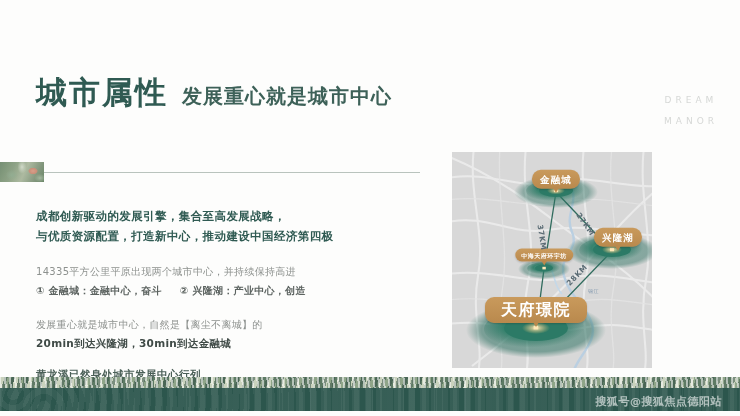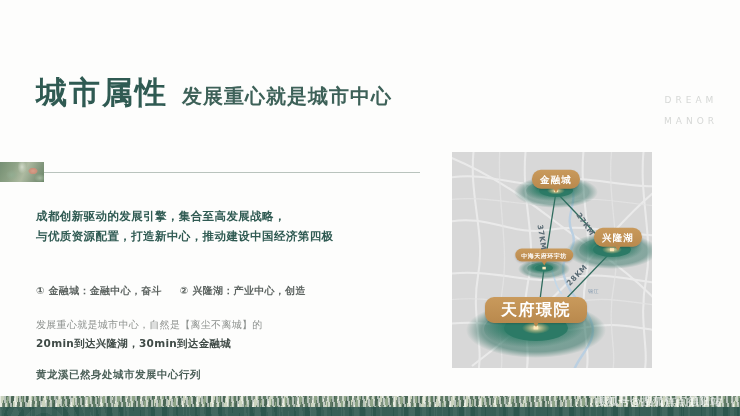--- a/index.html
+++ b/index.html
@@ -88,21 +88,21 @@
 
   .dist{
     position:absolute;color:#5a6b74;font-size:7.5px;font-weight:700;
     letter-spacing:.6px;white-space:nowrap;
   }
   .river-lbl{
     position:absolute;color:#7f96ad;font-size:5px;letter-spacing:.5px;
   }
 
   
-  .bottom-band{position:absolute;left:0;bottom:0;width:100%;height:20px;overflow:hidden;}
+  .bottom-band{position:absolute;left:0;bottom:0;width:100%;height:39px;overflow:hidden;}
   .foliage{
     position:absolute;left:0;top:0;width:100%;height:11px;
     background:
       repeating-linear-gradient(82deg, rgba(255,255,255,.55) 0 2px, rgba(255,255,255,0) 2px 5px),
       repeating-linear-gradient(-74deg, rgba(58,86,74,.55) 0 3px, rgba(58,86,74,0) 3px 7px),
       repeating-linear-gradient(96deg, #c9d2bd 0 4px, #8fa589 4px 9px, #5d7a64 9px 14px);
   }
   .ornament{
     position:absolute;left:0;top:11px;width:100%;height:23px;
     background:#2c564d;
@@ -139,21 +139,21 @@
     <div class="floral"></div>
     <div class="divider-line"></div>
   </div>
 
   <div class="body-block">
     <p class="lead">
       <span>成都创新驱动的发展引擎，集合至高发展战略，</span><br>
       <span>与优质资源配置，打造新中心，推动建设中国经济第四极</span>
     </p>
     <p class="note">
-      <br>
+      <span>14335平方公里平原出现两个城市中心，并持续保持高进</span><br>
       <b>① 金融城：金融中心，奋斗</b><span class="gap"></span><b>② 兴隆湖：产业中心，创造</b>
     </p>
     <p class="note">
       <span>发展重心就是城市中心，自然是【离尘不离城】的</span><br>
       <span class="note-bold">20min到达兴隆湖，30min到达金融城</span>
     </p>
     <p class="tail">黄龙溪已然身处城市发展中心行列</p>
   </div>
 
   <div class="map">

